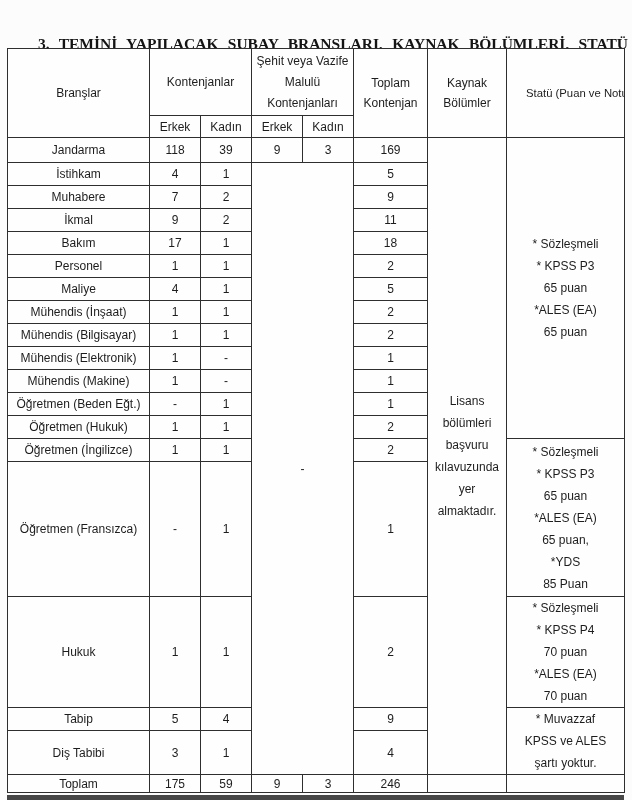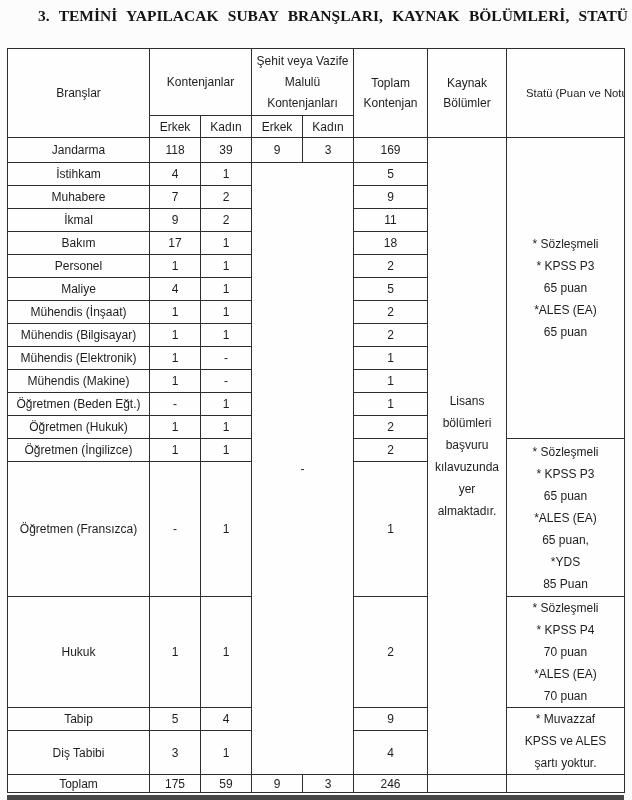--- a/index.html
+++ b/index.html
@@ -13,20 +13,21 @@
     position: relative;
   }
   .doc-title {
     font-family: "Liberation Serif", serif;
     font-weight: bold;
     font-size: 15.5px;
     color: #141414;
     line-height: 20px;
     padding: 6px 2px 0 2px;
     width: 630px;
+    margin-top: 28px;
   }
   .doc-title .t1 {
     text-indent: 36px;
     text-align: justify;
     text-align-last: justify;
     word-spacing: 2px;
   }
   table.main {
     position: absolute;
     top: 48px; left: 7px;

